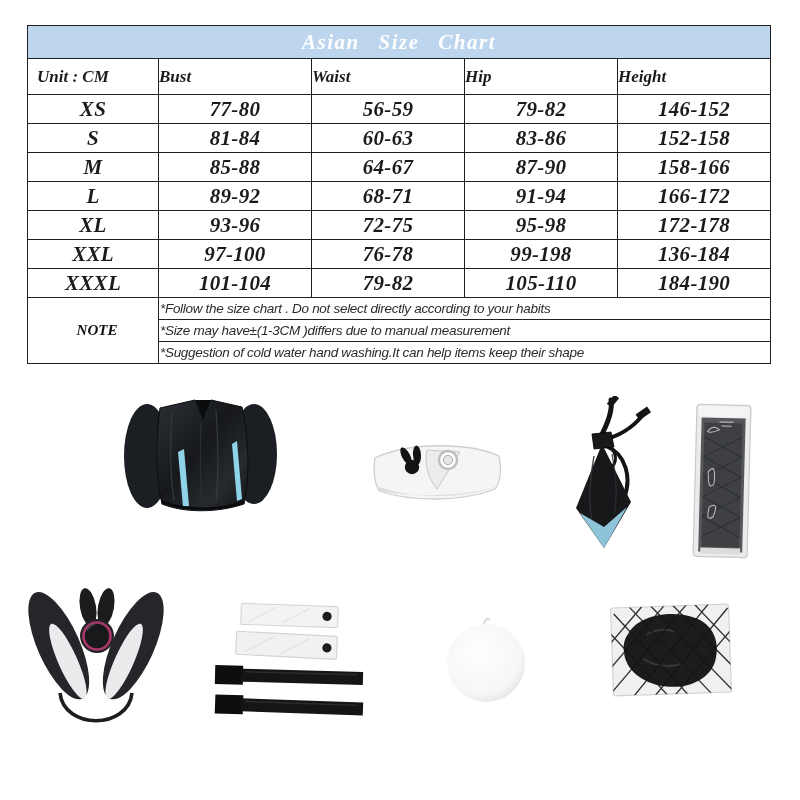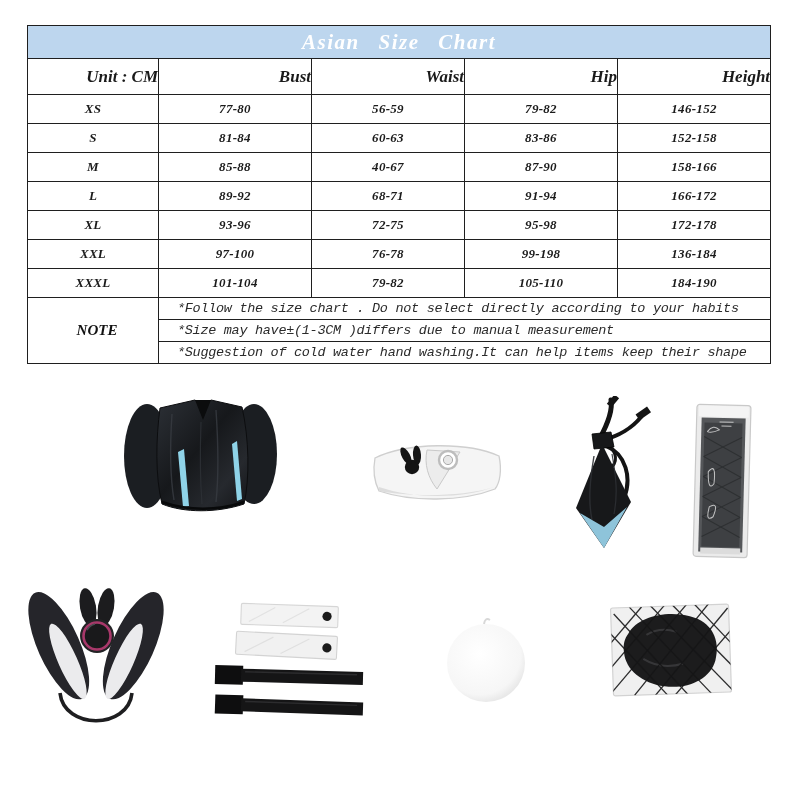--- a/index.html
+++ b/index.html
@@ -10,30 +10,30 @@
   
   .sheet { position:absolute; left:27px; top:25px; width:743px; }
   table.size-chart { width:743px; border-collapse:collapse; table-layout:fixed; }
   table.size-chart td { border:1.7px solid #1f1f1f; overflow:hidden; white-space:nowrap; }
   .title-cell {
       background:#bdd6ee; height:33px; text-align:center;
       color:#ffffff; font-style:italic; font-weight:bold; font-size:21px;
       letter-spacing:1.5px; word-spacing:12px;
       border:2.2px solid #1f1f1f;
   }
-  .head-row td { height:36px; text-align:right; font-style:italic; font-weight:bold;
+  .head-row td { height:36px; text-align:left; font-style:italic; font-weight:bold;
       font-size:17px; color:#1a1a1a; background:#ffffff; }
   .unit-cell { background:#bdd6ee; color:#fdfdfd; text-align:right;
       padding-left:9px; font-size:16px; }
   .data-row td { height:29px; text-align:center; font-style:italic; font-weight:bold;
-      font-size:13px; color:#1b1b1b; letter-spacing:.3px; }
+      font-size:21px; color:#1b1b1b; letter-spacing:.3px; }
   .note-label-cell { font-style:italic; font-weight:bold; font-size:15px; color:#111;
       text-align:center; padding-left:8px; }
-  .note-cell { height:22px; font-family:Liberation Mono, monospace; font-style:italic;
-      font-size:13.5px; color:#2b2b2b; text-align:left; padding-left:18px;
+  .note-cell { height:22px; font-family:Liberation Sans, sans-serif; font-style:italic;
+      font-size:13.5px; color:#2b2b2b; text-align:left; padding-left:1px;
       letter-spacing:-0.3px; }
 
   
   .photo { position:absolute; }
 </style>
 </head>
 <body>
 
 <div class="page">
 
@@ -67,21 +67,21 @@
         <tr class="data-row">
           <td>S</td>
           <td>81-84</td>
           <td>60-63</td>
           <td>83-86</td>
           <td>152-158</td>
         </tr>
         <tr class="data-row">
           <td>M</td>
           <td>85-88</td>
-          <td>40-67</td>
+          <td>64-67</td>
           <td>87-90</td>
           <td>158-166</td>
         </tr>
         <tr class="data-row">
           <td>L</td>
           <td>89-92</td>
           <td>68-71</td>
           <td>91-94</td>
           <td>166-172</td>
         </tr>

